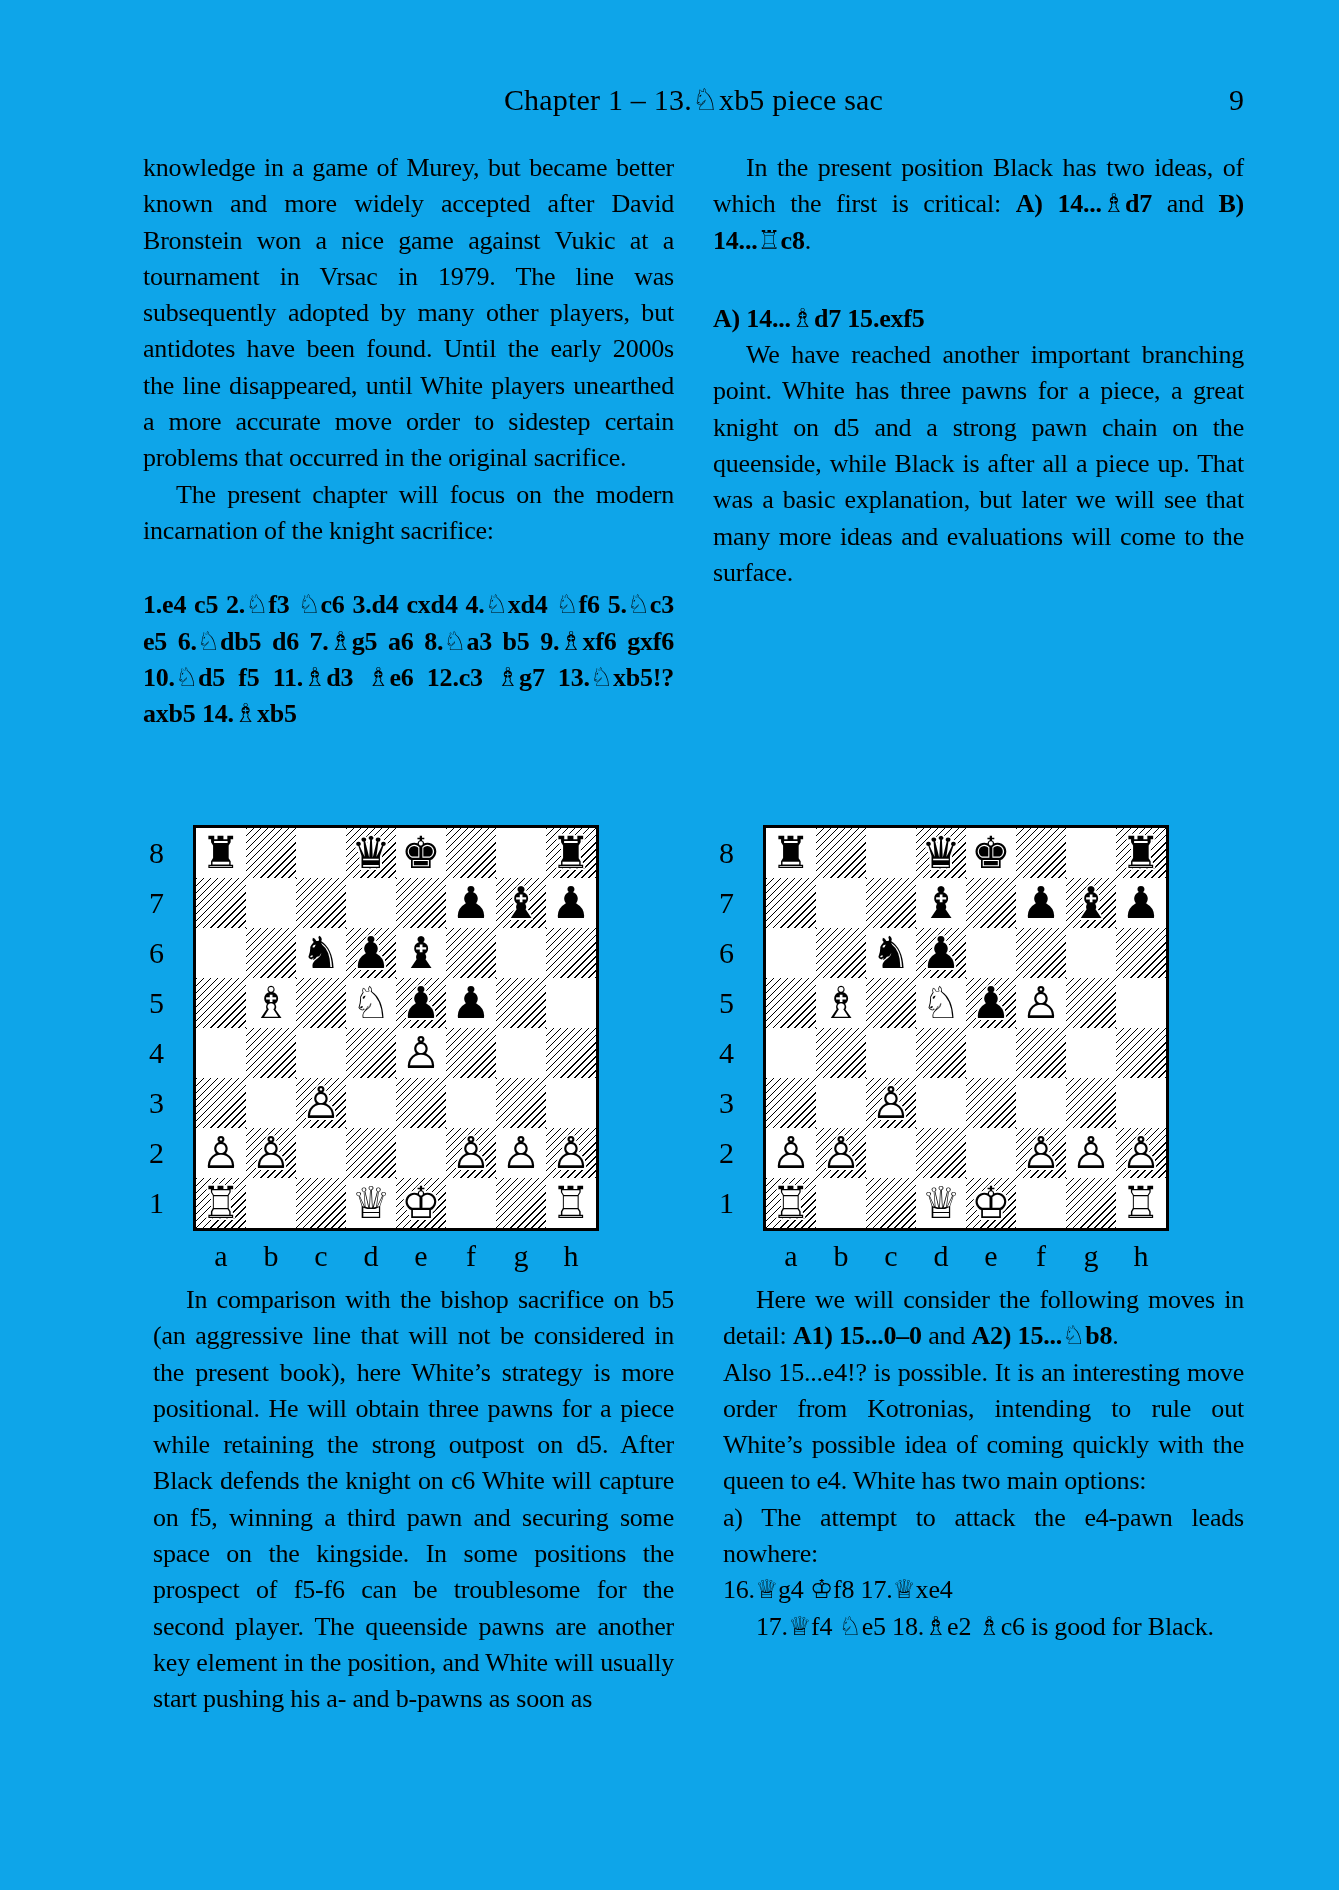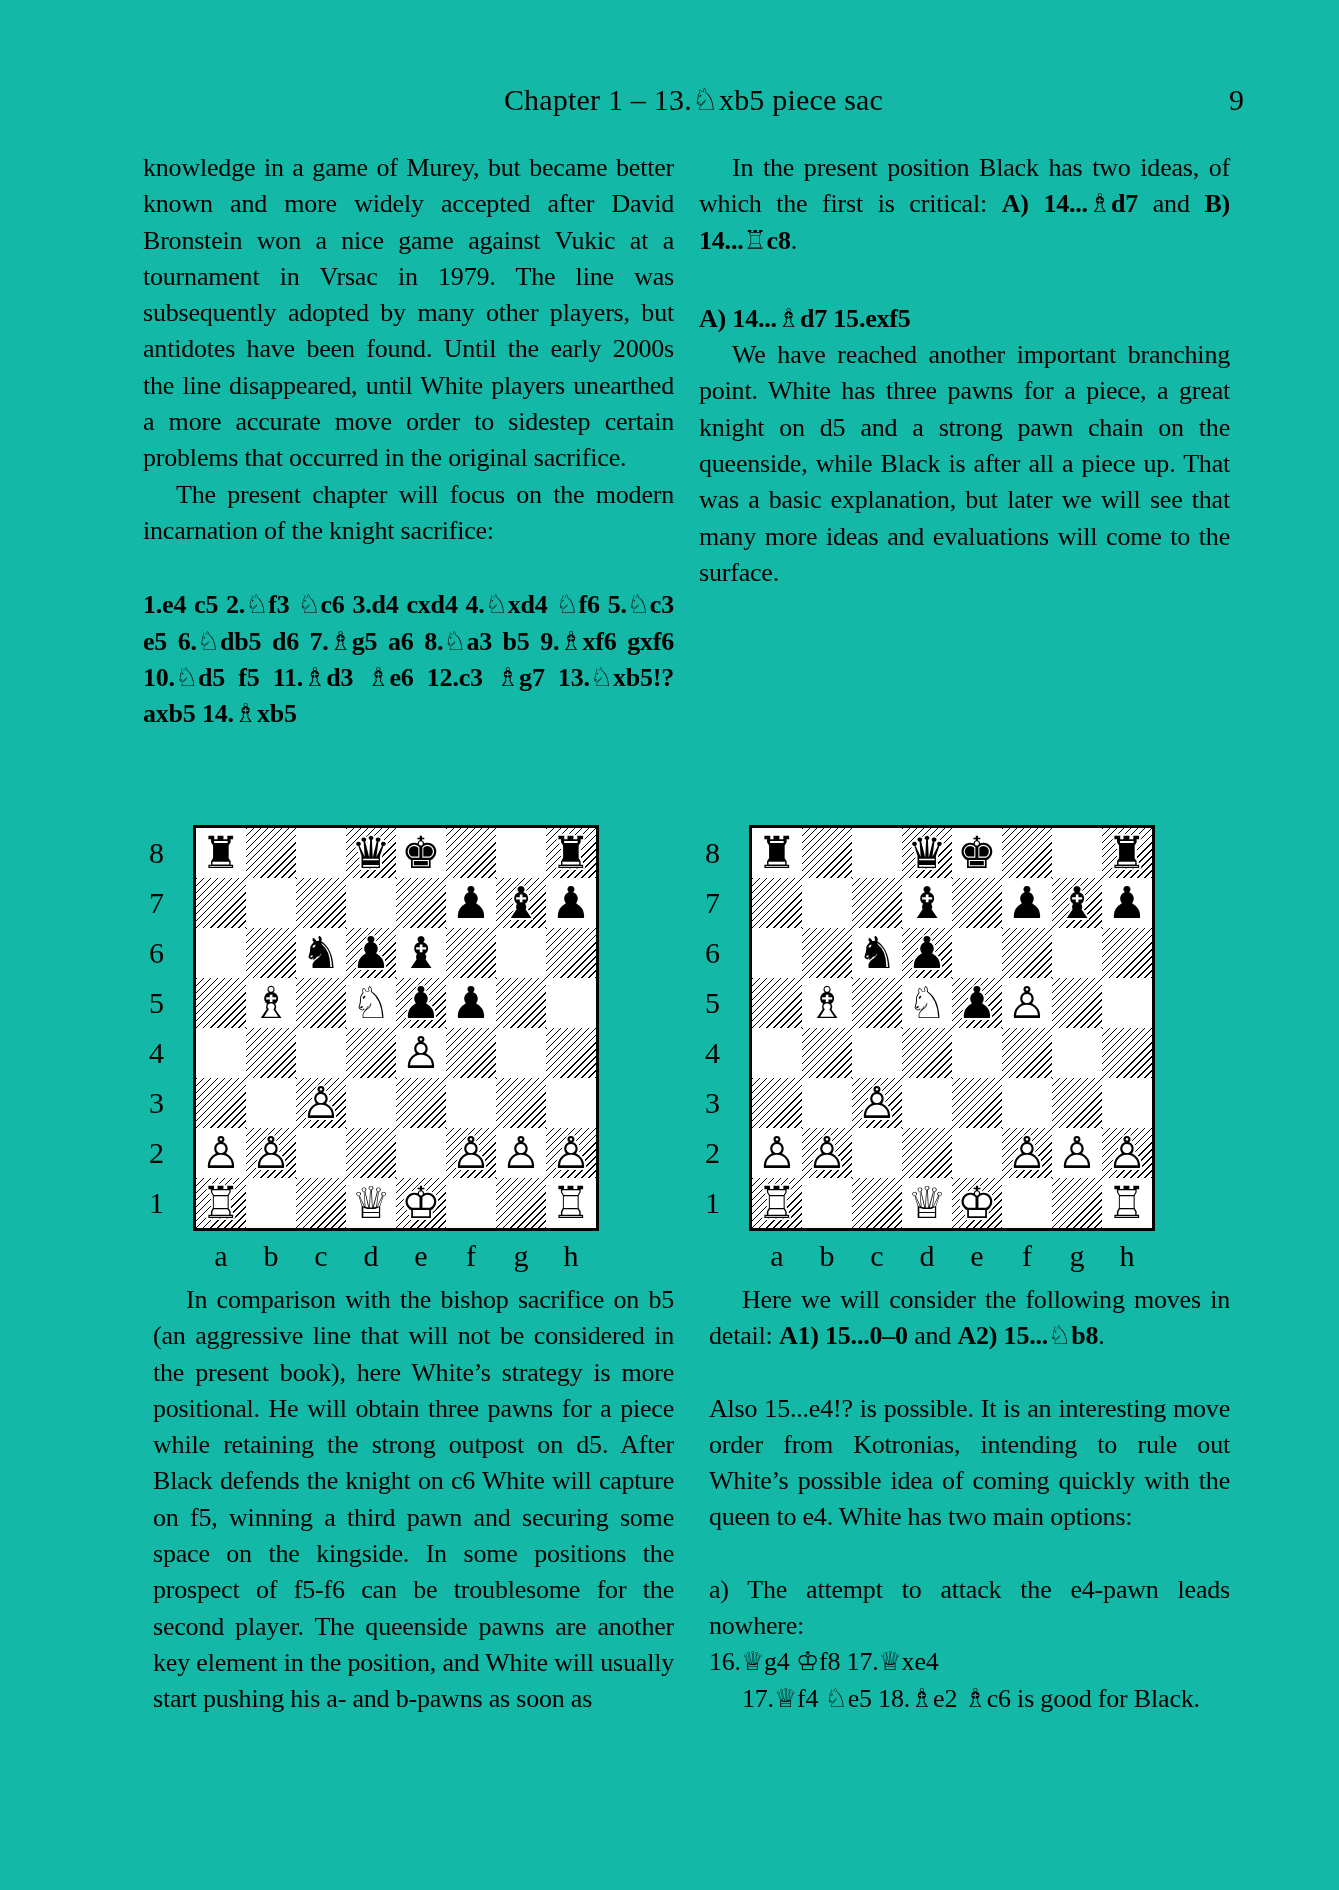--- a/index.html
+++ b/index.html
@@ -1,41 +1,41 @@
 <!DOCTYPE html>
 <html><head>
 <meta charset="utf-8">
 <style>
   html,body{margin:0;padding:0;background:#e8e8e8;}
   .page{
-    position:relative;width:1339px;height:1890px;background:#14b8a6;
+    position:relative;width:1339px;height:1890px;background:#0ea5e9;
     margin:0 auto;overflow:hidden;color:#000;
     font-family:"Liberation Serif","DejaVu Serif","DejaVu Sans",serif;
   }
   
   .header{position:absolute;top:80px;left:143px;right:95px;height:40px;}
   .chapter-title{
     text-align:center;font-size:30px;line-height:40px;letter-spacing:0.2px;
   }
   .page-number{
     position:absolute;right:0;top:0;font-size:30px;line-height:40px;
   }
   
-  .columns{position:absolute;top:150px;left:143px;display:flex;gap:25px;}
+  .columns{position:absolute;top:150px;left:143px;display:flex;gap:39px;}
   .column{position:relative;width:531px;height:1740px;}
   .flow{position:relative;}
   .post{position:absolute;top:1132px;left:10px;right:0;}
   
   .block{
     font-size:26px;line-height:36.3px;letter-spacing:-0.2px;margin:0;
     text-align:justify;text-align-last:left;
   }
   .block .b{font-weight:bold;}
   .paragraph.indent{text-indent:33px;}
-  .paragraph.spaced{margin-top:36px;}
+  .paragraph.spaced{}
   .moves{font-weight:bold;margin-top:38px;}
   .heading{font-weight:bold;margin-top:42px;text-align:left;}
   .moveline{text-align:left;}
   .moveline.indent{text-indent:33px;text-align:center;}
   
   .diagram-slot{position:absolute;top:675px;left:0;}
   .board-wrap{display:flex;}
   .ranks{width:50px;padding-top:3px;}
   .rank-label{
     height:50px;display:flex;align-items:center;

